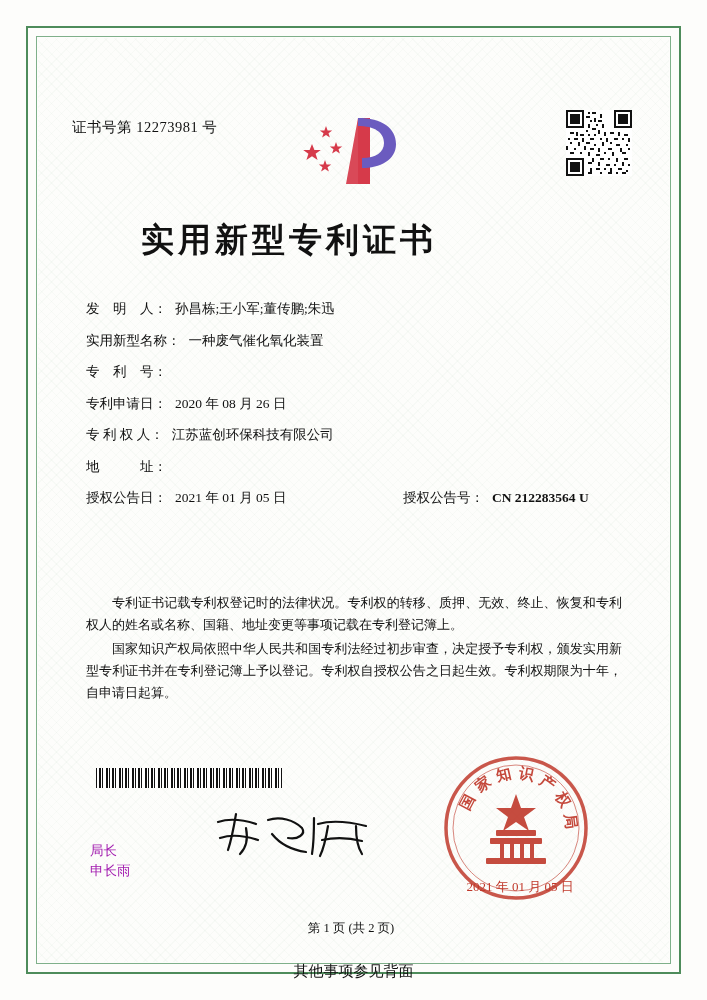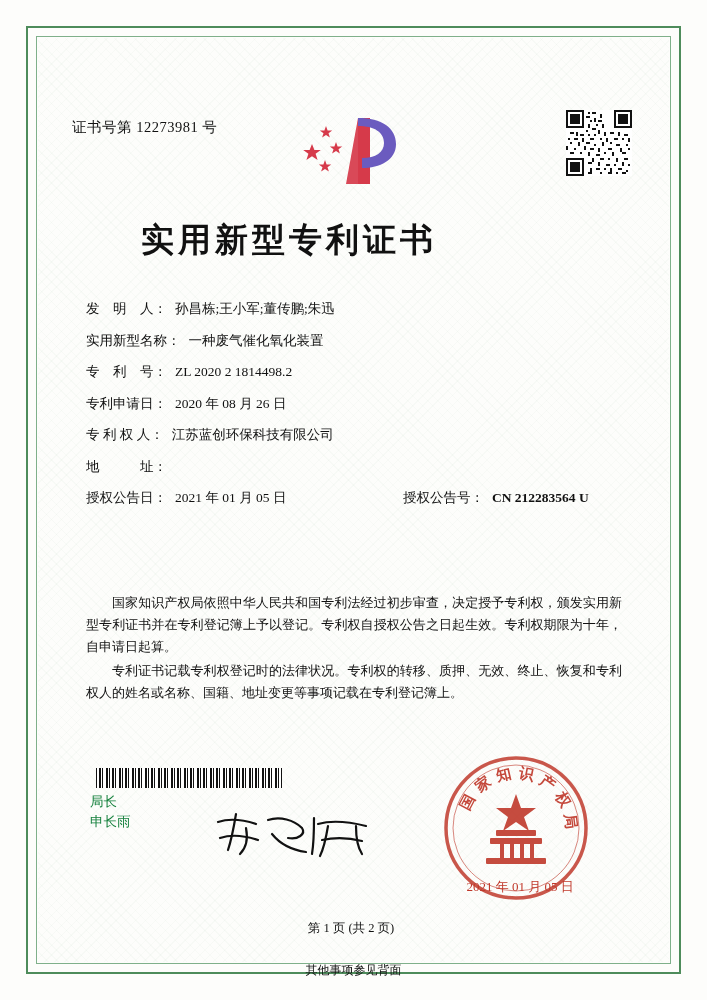--- a/index.html
+++ b/index.html
@@ -148,24 +148,24 @@
       #111 6px, #111 7px,
       #fff 7px, #fff 10px,
       #111 10px, #111 12px,
       #fff 12px, #fff 13px
     );
   }
 
   
   .director {
     position: absolute;
-    left: 90px; top: 792px;
+    left: 90px; top: 841px;
     font-size: 13.5px;
     line-height: 20px;
-    color: #15803d;
+    color: #a21caf;
   }
   .signature {
     position: absolute;
     left: 210px; top: 808px;
     width: 170px;
     height: 52px;
   }
 
   
   .seal {
@@ -189,21 +189,21 @@
     width: 702px;
     text-align: center;
     font-size: 12.5px;
     color: #111;
   }
   .back-note {
     position: absolute;
     left: 0; top: 962px;
     width: 707px;
     text-align: center;
-    font-size: 12px;
+    font-size: 15px;
     color: #111;
   }
 </style>
 </head>
 <body>
 
 <div class="page">
 
   <div class="border-outer"></div>
   <div class="border-inner"></div>
@@ -328,21 +328,20 @@
     <div class="field-row">
       <span class="field-label">发　明　人：</span>
       <span class="field-value">孙昌栋;王小军;董传鹏;朱迅</span>
     </div>
     <div class="field-row">
       <span class="field-label">实用新型名称：</span>
       <span class="field-value">一种废气催化氧化装置</span>
     </div>
     <div class="field-row">
       <span class="field-label">专　利　号：</span>
-      <span class="field-value">ZL 2020 2 1814498.2</span>
     </div>
     <div class="field-row">
       <span class="field-label">专利申请日：</span>
       <span class="field-value">2020 年 08 月 26 日</span>
     </div>
     <div class="field-row">
       <span class="field-label">专 利 权 人：</span>
       <span class="field-value">江苏蓝创环保科技有限公司</span>
     </div>
     <div class="field-row">
@@ -350,22 +349,22 @@
     </div>
     <div class="field-row two-col">
       <span class="field-label">授权公告日：</span>
       <span class="field-value">2021 年 01 月 05 日</span>
       <span class="field-label2">授权公告号：</span>
       <span class="field-value2">CN 212283564 U</span>
     </div>
   </div>
 
   <div class="paras">
+    <p>专利证书记载专利权登记时的法律状况。专利权的转移、质押、无效、终止、恢复和专利权人的姓名或名称、国籍、地址变更等事项记载在专利登记簿上。</p>
     <p>国家知识产权局依照中华人民共和国专利法经过初步审查，决定授予专利权，颁发实用新型专利证书并在专利登记簿上予以登记。专利权自授权公告之日起生效。专利权期限为十年，自申请日起算。</p>
-    <p>专利证书记载专利权登记时的法律状况。专利权的转移、质押、无效、终止、恢复和专利权人的姓名或名称、国籍、地址变更等事项记载在专利登记簿上。</p>
   </div>
 
   <div class="barcode"></div>
 
   <div class="director">
     <div>局长</div>
     <div>申长雨</div>
   </div>
 
   <div class="signature">

